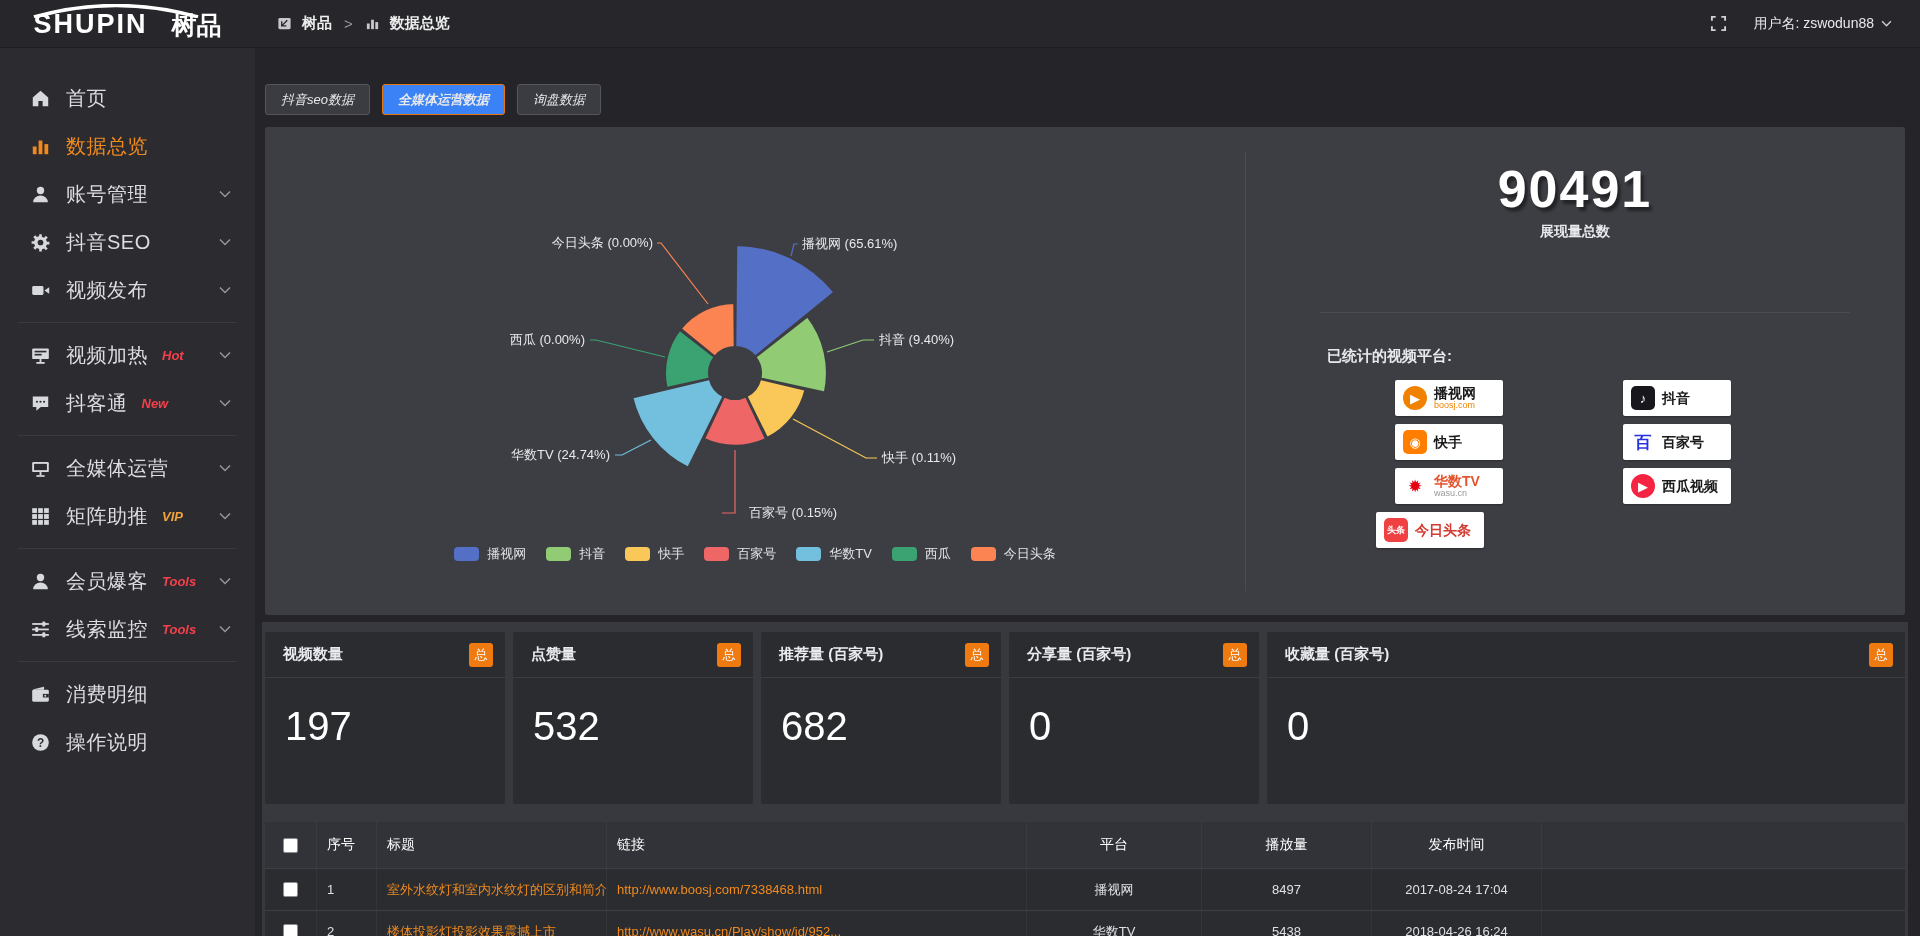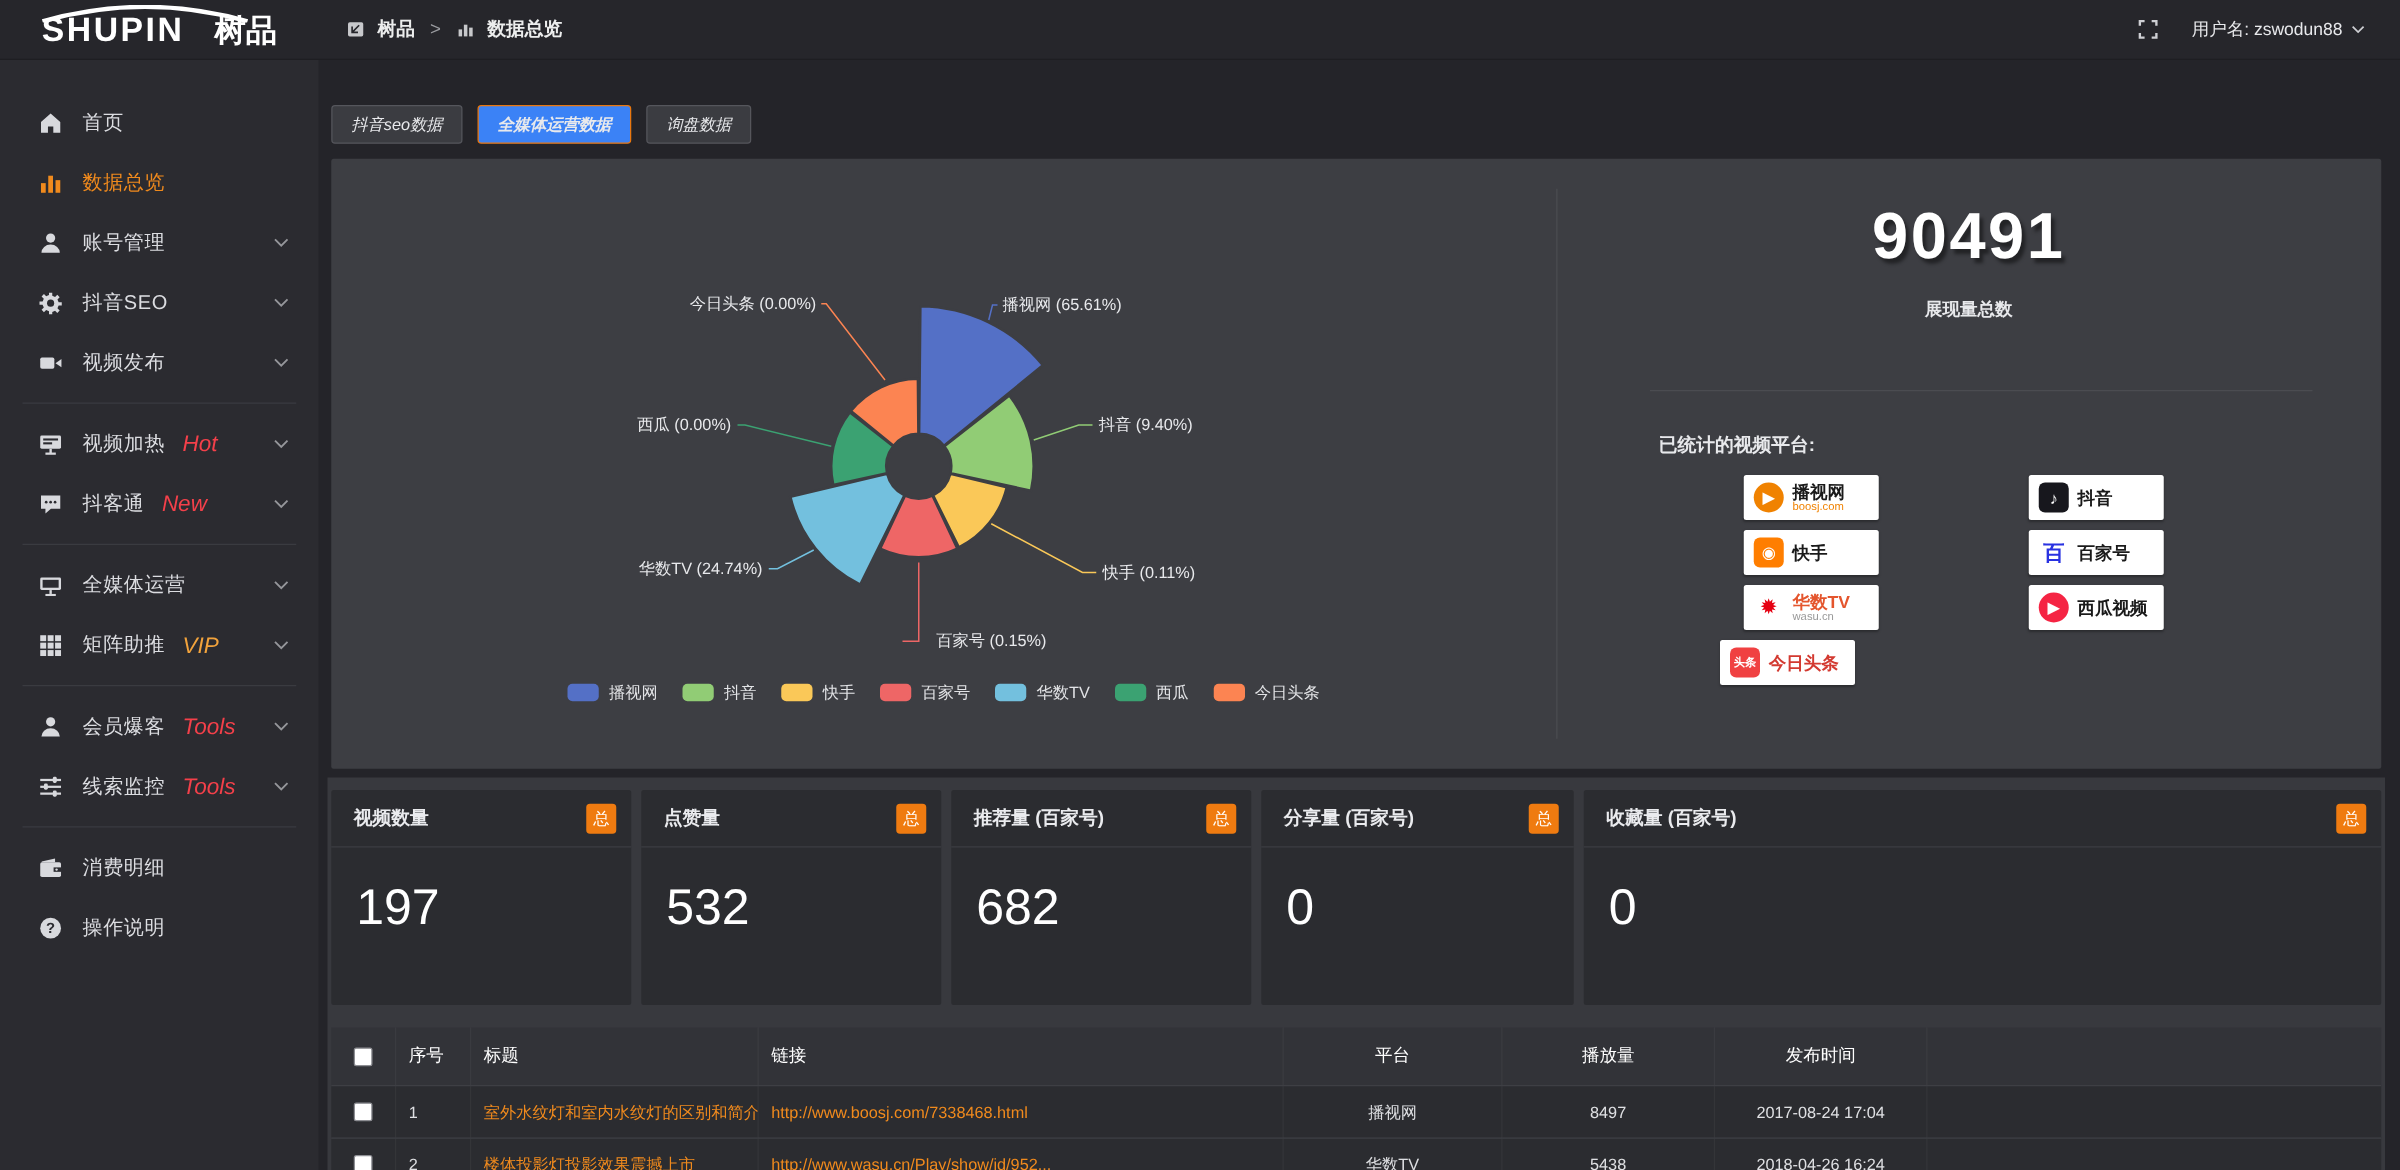--- a/index.html
+++ b/index.html
@@ -17,23 +17,23 @@
   .crumb .sep { color:#9a9ba0; font-weight:normal; margin:0 4px; }
   .crumb .cicon { display:inline-flex; margin-right:2px; opacity:.9; }
   .top-right { margin-left:auto; display:flex; align-items:center; gap:26px; padding-right:28px; }
   .fullscreen { display:inline-flex; cursor:pointer; }
   .username { font-size:14px; color:#e8e9ec; display:flex; align-items:center; gap:7px; cursor:pointer; }
 
   
   .sidebar { position:absolute; left:0; top:48px; width:255px; height:888px; background:#2b2b30; padding-top:26px; }
   .side-item { display:flex; align-items:center; height:48px; padding:0 24px 0 30px; cursor:pointer; }
   .side-icon { width:20px; height:20px; display:inline-flex; align-items:center; justify-content:center; margin-right:16px; flex:none; }
-  .side-label { font-size:16px; color:#dcdde1; letter-spacing:.5px; }
+  .side-label { font-size:20px; color:#dcdde1; letter-spacing:.5px; }
   .side-item.active .side-label { color:#f08a1d; }
-  .side-tag { font-size:18px; font-weight:normal; font-style:italic; margin-left:14px; }
+  .side-tag { font-size:13px; font-weight:bold; font-style:italic; margin-left:14px; }
   .side-chev { margin-left:auto; opacity:.75; }
   .side-div { height:1px; background:#3a3b40; margin:8px 18px; }
 
   
   .content { position:absolute; left:255px; top:48px; width:1665px; height:888px; background:#242429; }
 
   .tabs { position:absolute; left:10px; top:36px; display:flex; gap:12px; }
   .tab { height:31px; padding:0 15px; display:flex; align-items:center; font-size:13px; color:#e8e9ec;
     background:#3b3c41; border:1px solid #55565c; border-radius:3px; cursor:pointer;font-style:italic; }
   .tab.active { background:#3b82f6; border-color:#e9770f; font-weight:bold; }
@@ -41,21 +41,21 @@
   
   .panel { position:absolute; left:10px; top:79px; width:1640px; height:488px; background:#3d3e43; border-radius:2px; }
   .chart-svg { position:absolute; left:0; top:0; }
   .legend { position:absolute; left:0; top:418px; width:980px; display:flex; justify-content:center; gap:20px; }
   .lg-item { display:flex; align-items:center; gap:8px; font-size:13px; color:#e2e3e6; cursor:pointer; }
   .lg-sw { width:25px; height:14px; border-radius:4px; }
   .vdiv { position:absolute; left:980px; top:24px; width:1px; height:440px; background:#4b4c51; }
 
   .total-num { position:absolute; left:990px; top:32px; width:640px; text-align:center; font-size:52px; font-weight:bold;
     color:#fff; text-shadow:3px 4px 3px rgba(0,0,0,.45); letter-spacing:2px; }
-  .total-label { position:absolute; left:990px; top:112px; width:640px; text-align:center; font-size:14px; font-weight:bold; color:#e8e9ec; }
+  .total-label { position:absolute; left:990px; top:96px; width:640px; text-align:center; font-size:14px; font-weight:bold; color:#e8e9ec; }
   .hrule { position:absolute; left:1055px; top:185px; width:530px; height:1px; background:#4b4c51; }
   .plat-title { position:absolute; left:1062px; top:220px; font-size:15px; font-weight:bold; color:#e8e9ec; }
   .badge { position:absolute; width:108px; height:36px; background:#fff; border-radius:2px; display:flex; align-items:center;
     padding:0 8px; gap:7px; box-shadow:0 1px 2px rgba(0,0,0,.3); }
   .badge .bicon { flex:none; display:flex; align-items:center; justify-content:center; font-weight:bold; }
   .badge .btxt { display:flex; flex-direction:column; line-height:1.05; }
   .badge .bname { font-size:14px; font-weight:bold; }
   .badge .bsub { font-size:9px; }
 
   

